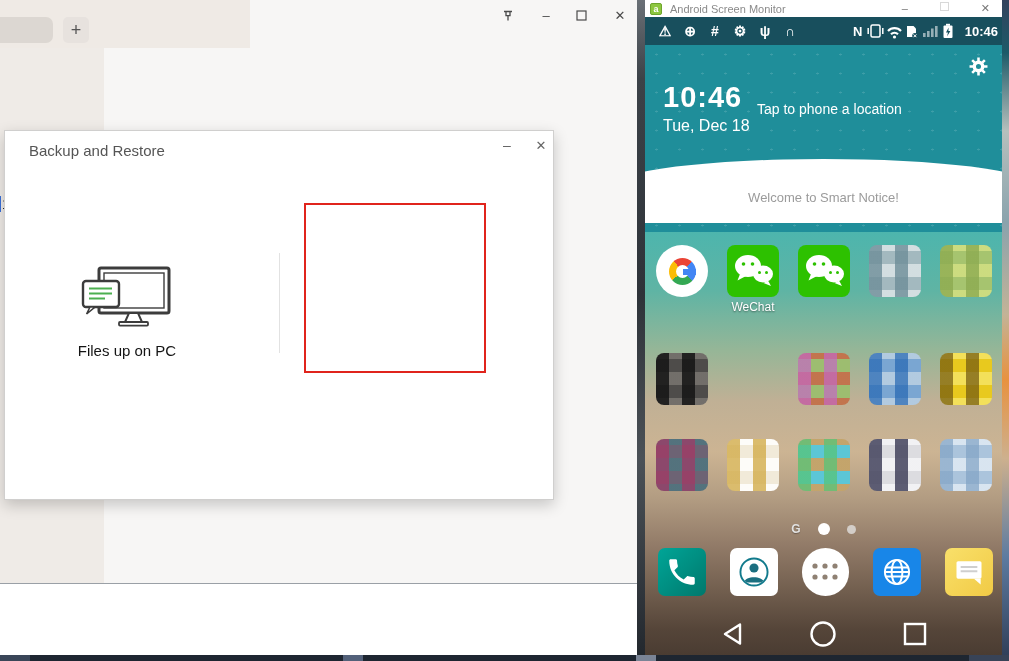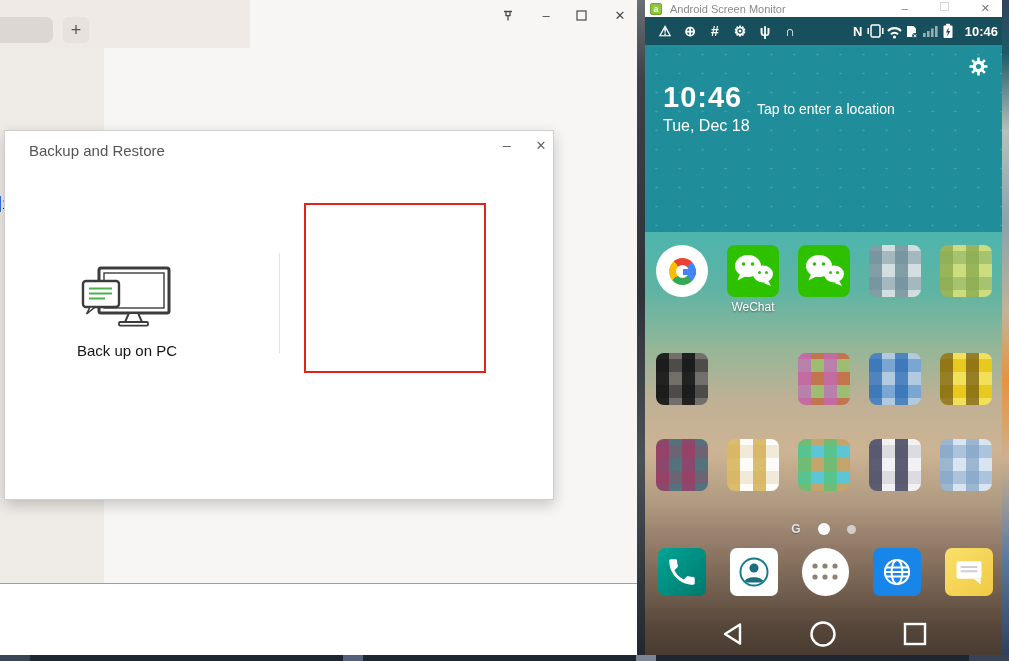--- a/index.html
+++ b/index.html
@@ -143,21 +143,21 @@
           <svg width="92" height="62" viewBox="0 0 92 62">
             <rect x="18" y="2" width="70" height="45" rx="2" fill="#fff" stroke="#3c3c3c" stroke-width="3"></rect>
             <rect x="23" y="7" width="60" height="35" fill="none" stroke="#3c3c3c" stroke-width="1.4"></rect>
             <path d="M48 47h9l4 9H44z" fill="#fff" stroke="#3c3c3c" stroke-width="2"></path>
             <rect x="38" y="56" width="29" height="3.6" rx="1" fill="#fff" stroke="#3c3c3c" stroke-width="1.8"></rect>
             <rect x="2" y="15" width="36" height="26" rx="3" fill="#fff" stroke="#3c3c3c" stroke-width="2.4"></rect>
             <path d="M8 22.5h23M8 27.5h23M8 32.5h16" stroke="#4caf50" stroke-width="2" fill="none"></path>
             <path d="M9 41l-3.4 7 8.4-7z" fill="#fff" stroke="#3c3c3c" stroke-width="1.6"></path>
           </svg>
         </div>
-        <div class="opt-label">Back up on PC</div>
+        <div class="opt-label">Files up on PC</div>
       </div>
 
       <div class="vdiv"></div>
 
 
       <div class="red-box" style="--hl: #e0241c;"></div>
 
     </div>
   </section>
 
@@ -226,23 +226,26 @@
         <span class="w-gear">
           <svg width="19" height="19" viewBox="0 0 18 18">
             <g stroke="#fff" fill="none">
               <circle cx="9" cy="9" r="4" stroke-width="3.2"></circle>
               <path d="M9 0.5v3.4M9 14.1v3.4M0.5 9h3.4M14.1 9h3.4M3 3l2.4 2.4M12.6 12.6L15 15M15 3l-2.4 2.4M5.4 12.6L3 15" stroke-width="2.4"></path>
             </g>
           </svg>
         </span>
         <div class="w-time">10:46</div>
         <div class="w-date">Tue, Dec 18</div>
-        <div class="w-loc">Tap to enter a location</div>
-      </div>
-
+        <div class="w-loc">Tap to phone a location</div>
+      </div>
+
+      <div class="notice-card">
+        <span class="notice-text">Welcome to Smart Notice!</span>
+      </div>
 
       <div class="wall">
 
         <div class="grid-row" style="top:13px">
           <div class="cell">
             <div class="gcircle">
                 <div class="gmark"></div>
               </div>
             <div class="app-label"></div>
           </div>

